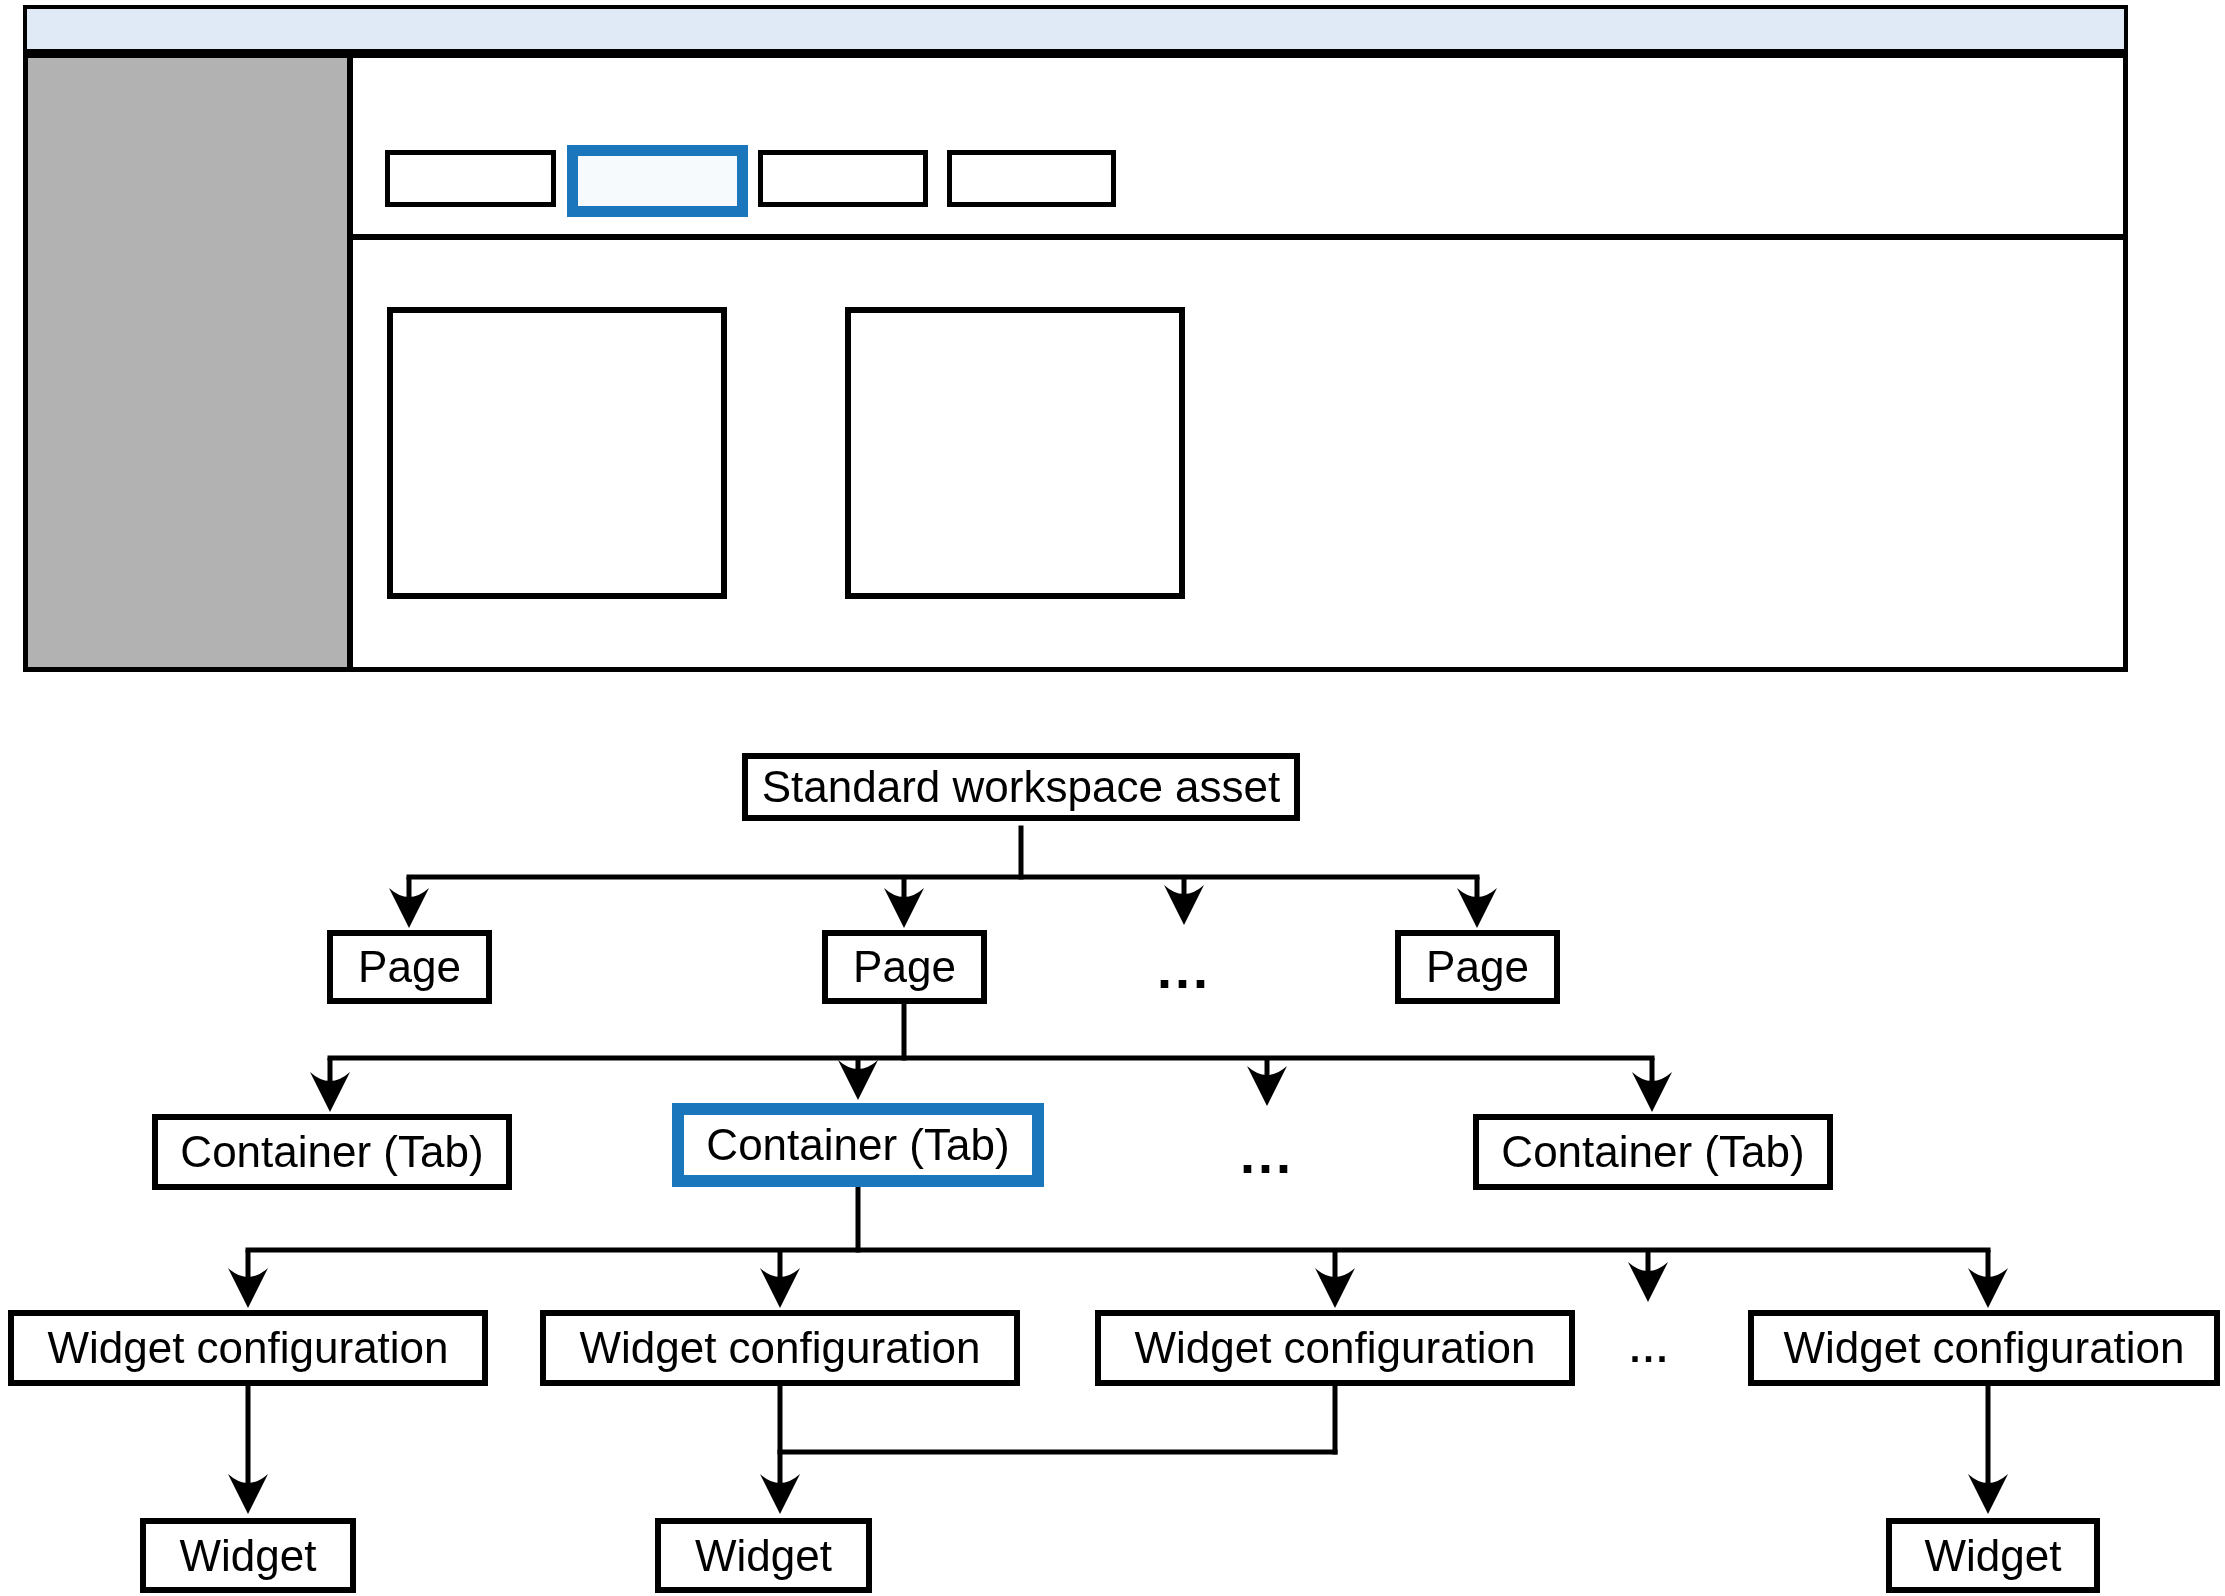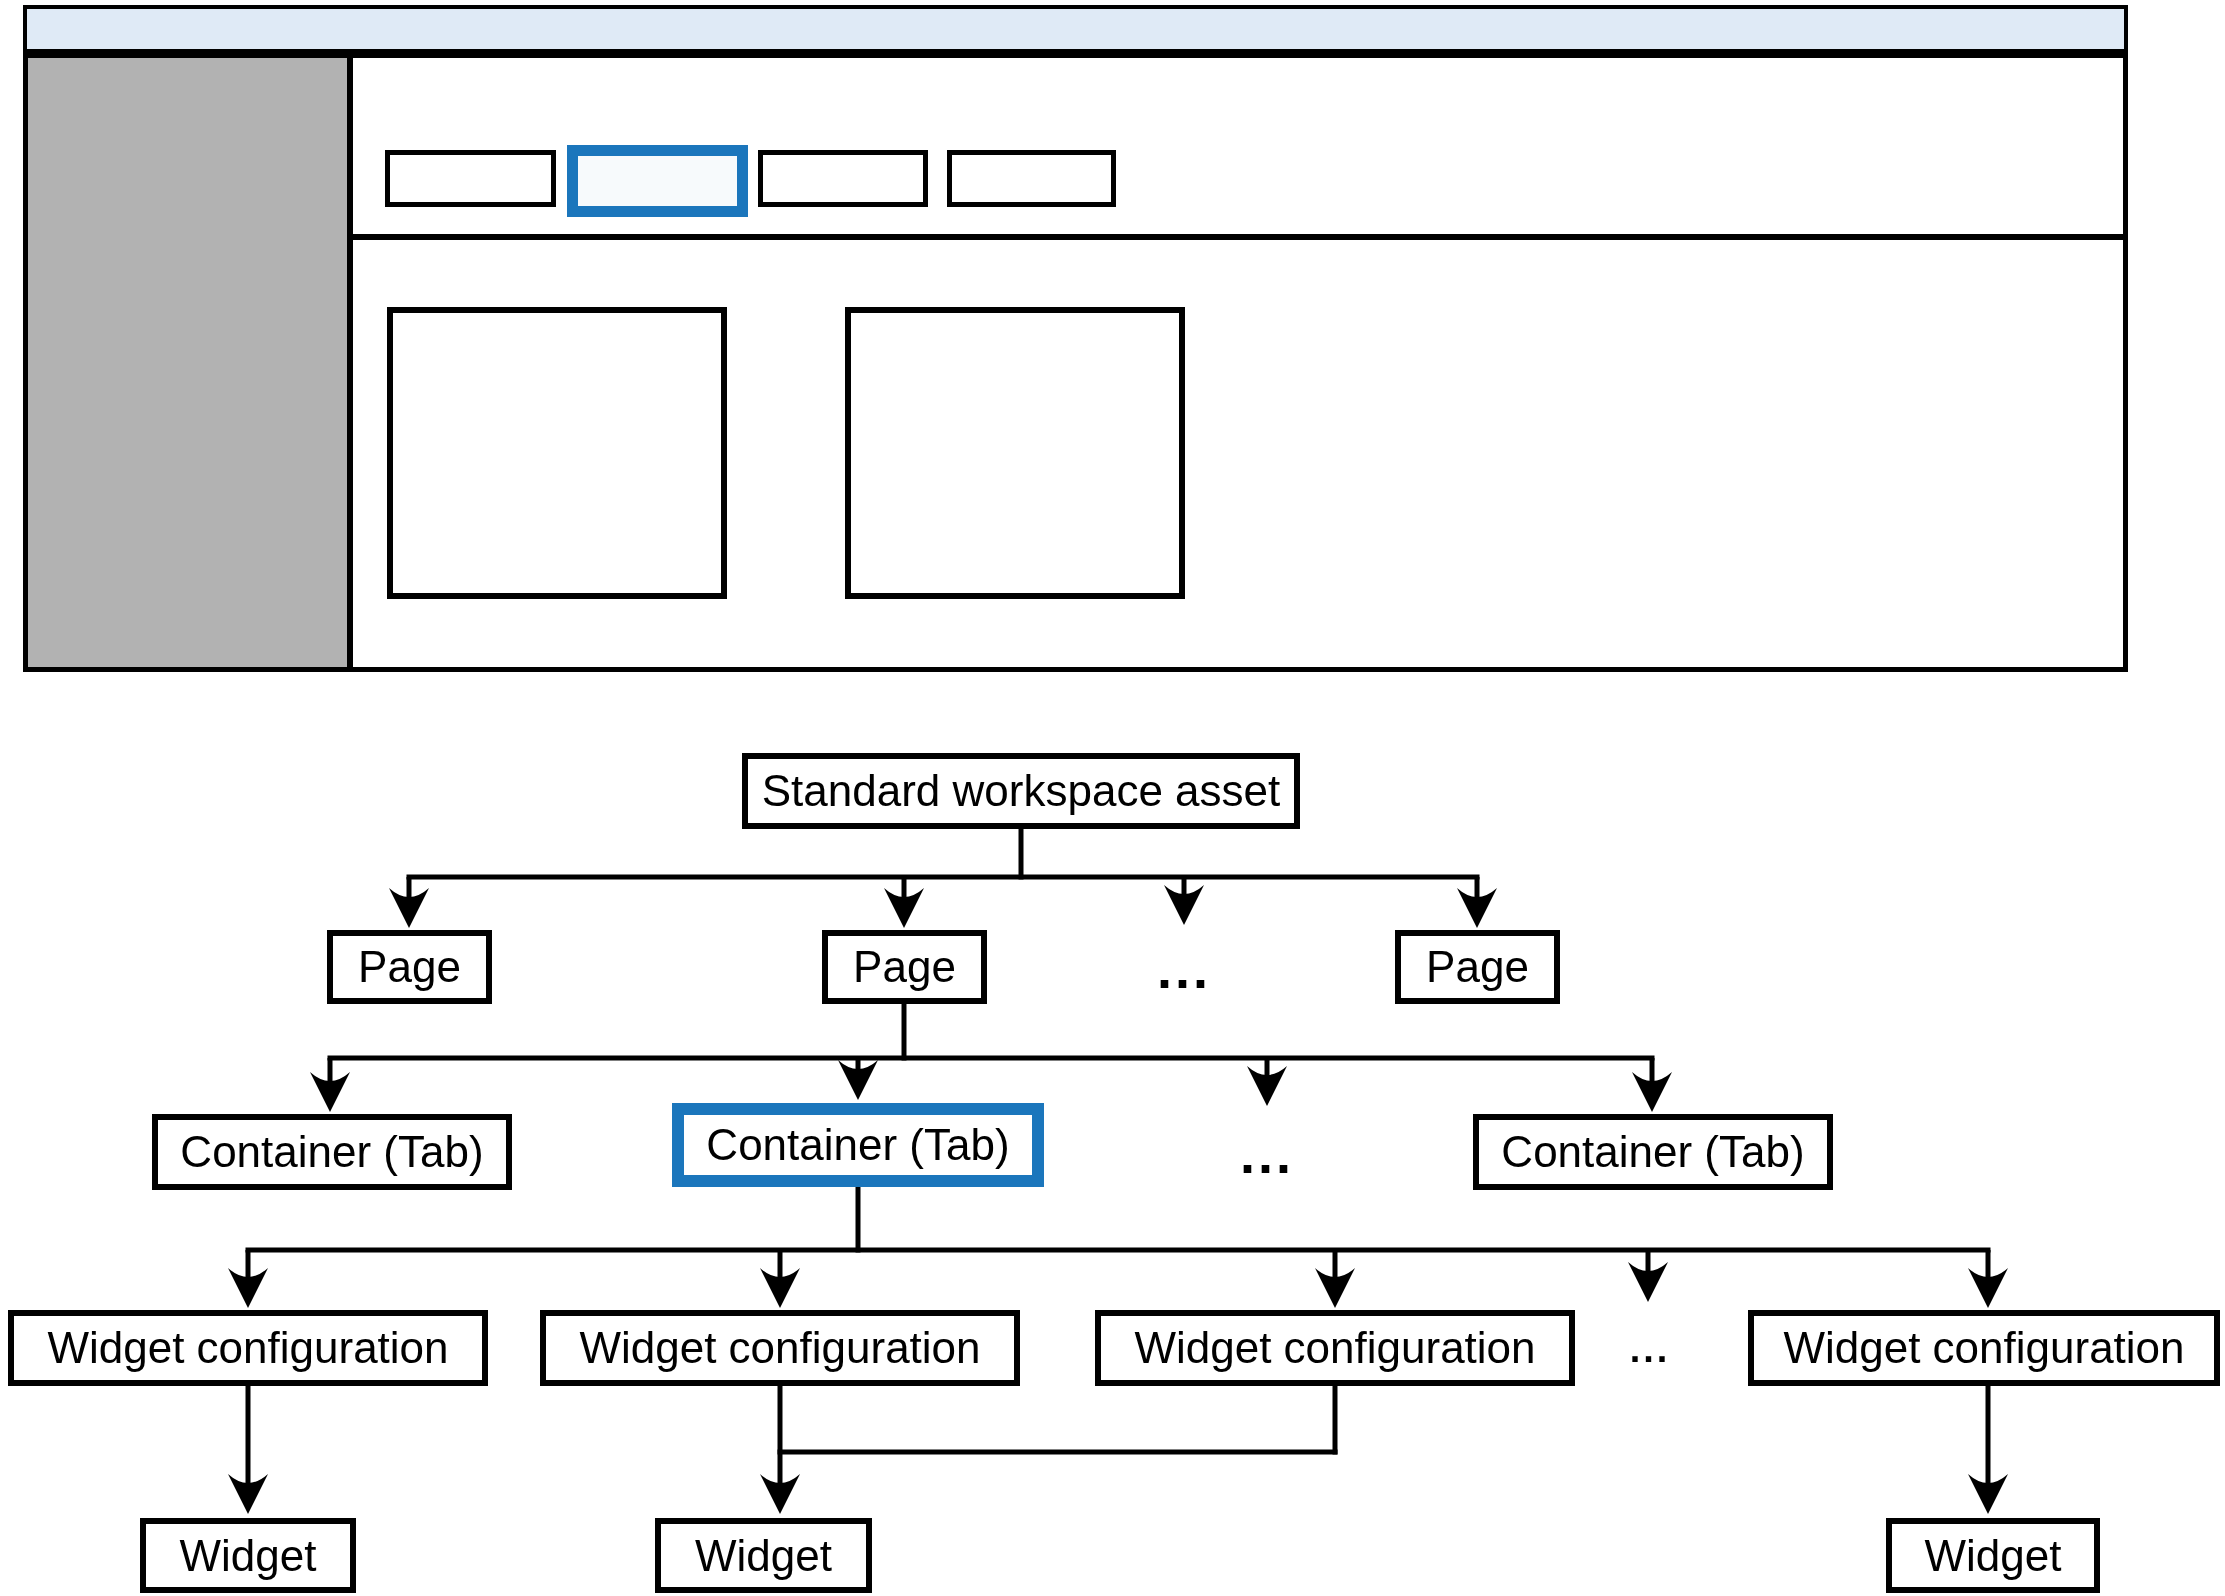--- a/index.html
+++ b/index.html
@@ -17,21 +17,21 @@
   .wf-tab4{left:947px;top:150px;width:169px;height:57px;}
   .wf-divider{left:353px;top:234px;width:1770px;height:6px;background:#000;}
   .wf-cbox{background:#fff;border:6px solid #000;}
   .wf-cbox1{left:387px;top:307px;width:340px;height:292px;}
   .wf-cbox2{left:845px;top:307px;width:340px;height:292px;}
   
   svg.tree{left:0;top:0;width:2225px;height:1596px;}
   .node{position:absolute;box-sizing:border-box;background:#fff;border:6px solid #000;
         display:flex;align-items:center;justify-content:center;
         font-size:44px;line-height:1;white-space:nowrap;}
-  .node-root{left:742px;top:753px;width:558px;height:76px;}
+  .node-root{left:742px;top:753px;width:558px;height:68px;}
   .node-page1{left:327px;top:930px;width:165px;height:74px;}
   .node-page2{left:822px;top:930px;width:165px;height:74px;}
   .node-page3{left:1395px;top:930px;width:165px;height:74px;}
   .node-cont1{left:152px;top:1114px;width:360px;height:76px;}
   .node-cont2{left:672px;top:1103px;width:372px;height:84px;border:12px solid #1b76bc;}
   .node-cont3{left:1473px;top:1114px;width:360px;height:76px;}
   .node-wc1{left:8px;top:1310px;width:480px;height:76px;}
   .node-wc2{left:540px;top:1310px;width:480px;height:76px;}
   .node-wc3{left:1095px;top:1310px;width:480px;height:76px;}
   .node-wc4{left:1748px;top:1310px;width:472px;height:76px;}

